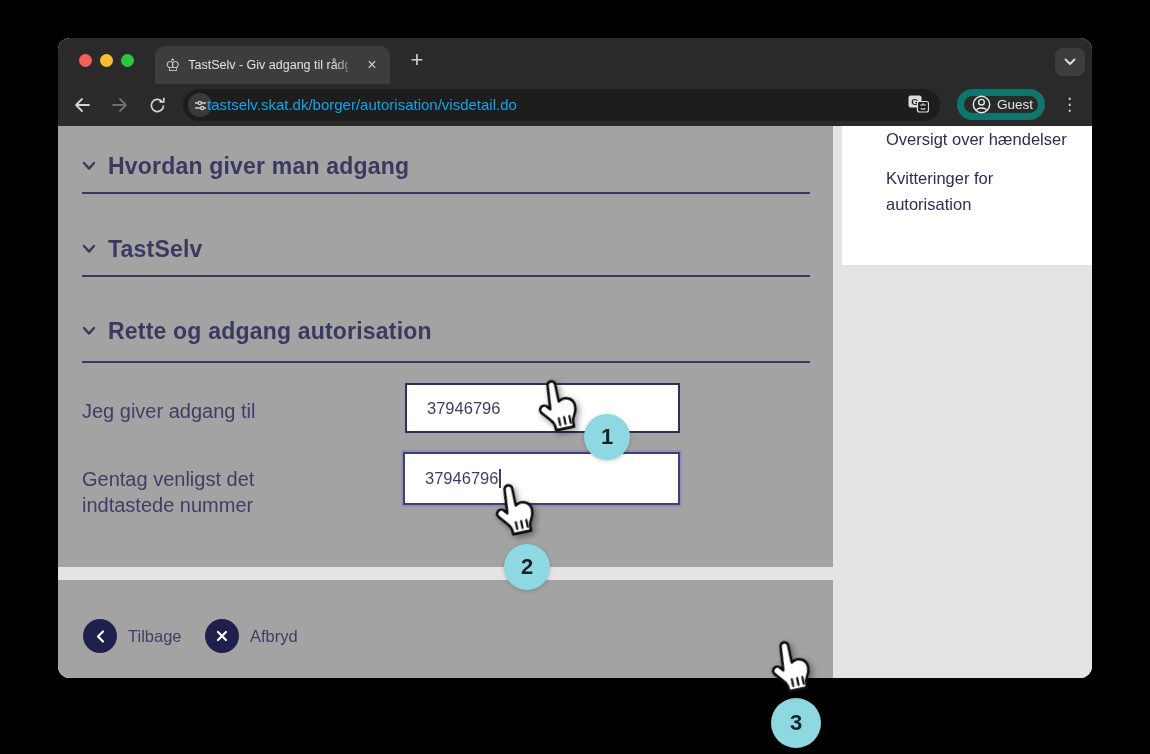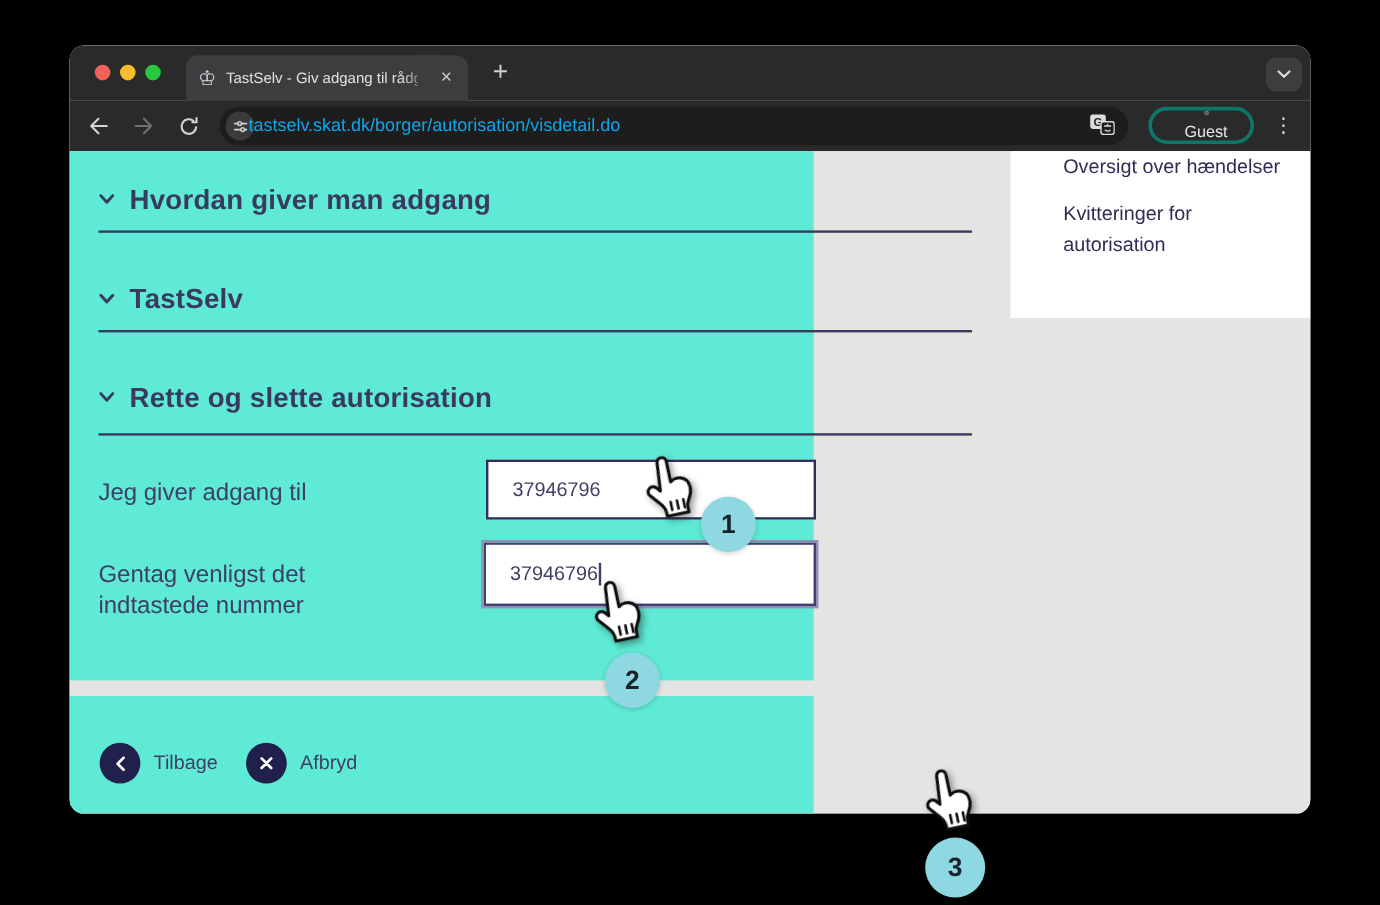--- a/index.html
+++ b/index.html
@@ -34,29 +34,29 @@
   .toolbar { position:absolute; left:0; top:46px; width:100%; height:42px; background:#2a2a2a; }
   .navbtn { position:absolute; top:0; height:42px; width:24px; display:flex; align-items:center;
             justify-content:center; }
   .urlbar { position:absolute; left:125px; top:5px; width:757px; height:32px; background:#1d1d1d;
             border-radius:16px; }
   .site-chip { position:absolute; left:5px; top:4px; width:24px; height:24px; border-radius:50%;
                background:#3a3a3a; display:flex; align-items:center; justify-content:center; }
   .url { position:absolute; left:24px; top:0; line-height:32px; font-size:15px; color:#0ea5e9;
          white-space:nowrap; }
   .translate { position:absolute; right:11px; top:6px; }
-  .guest { position:absolute; left:899px; top:5px; width:88px; height:31px; border:3px solid #0f766e;
-           border-radius:16px; display:flex; align-items:center; gap:6px; padding-left:8px;flex-direction:column; }
+  .guest { position:absolute; left:899px; top:5px; width:88px; height:31px; border:7px solid #0f766e;
+           border-radius:16px; display:flex; align-items:center; gap:6px; padding-left:8px; }
   .guest span { font-size:13.5px; color:#e6e6e6; }
   .kebab { position:absolute; left:1003px; top:4px; width:16px; height:34px; color:#d6d6d6;
            font-size:17px; text-align:center; line-height:34px; }
 
   
   .pagearea { position:absolute; left:0; top:88px; width:1034px; height:552px; background:#e5e4e2; }
-  .maincol { position:absolute; left:0; top:0; width:620px; height:552px; background:#5eead4; }
+  .maincol { position:absolute; left:0; top:0; width:775px; height:552px; background:#a3a3a3; }
   .navyline { position:absolute; left:24px; width:728px; height:2px; background:#3a3a61; }
   .secrow { position:absolute; left:24px; display:flex; align-items:center; gap:12px; height:32px; }
   .secrow h2 { font-size:23px; font-weight:700; color:#3a3a61; letter-spacing:.2px; }
   .flabel { position:absolute; left:24px; font-size:20px; color:#3e3e66; line-height:26px; }
   .inputbox { position:absolute; background:#fff; font-size:16.5px; color:#3e3e66;
               padding-left:20px; display:flex; align-items:center; }
   .inp1 { left:347px; top:257px; width:275px; height:50px; border:2px solid #2f2f5c; }
   .inp2 { left:345px; top:326px; width:277px; height:53px; border:2px solid #3f3f73;
           outline:2px solid #9191b4; }
   .caret { display:inline-block; width:0; height:19px; border-left:2px solid #3e3e66; margin-left:1px; }
@@ -174,21 +174,21 @@
             <polyline points="2,2 7,7.6 12,2" fill="none" stroke="#3a3a61" stroke-width="2.4" stroke-linecap="round" stroke-linejoin="round"></polyline>
           </svg>
           <h2>TastSelv</h2>
         </div>
         <div class="navyline" style="top:149px"></div>
 
         <div class="secrow" style="top:189px">
           <svg width="14" height="10" viewBox="0 0 14 10">
             <polyline points="2,2 7,7.6 12,2" fill="none" stroke="#3a3a61" stroke-width="2.4" stroke-linecap="round" stroke-linejoin="round"></polyline>
           </svg>
-          <h2>Rette og slette autorisation</h2>
+          <h2>Rette og adgang autorisation</h2>
         </div>
         <div class="navyline" style="top:235px"></div>
 
         <div class="flabel" style="top:272px">Jeg giver adgang til</div>
         <div class="inputbox inp1">
           <span>37946796</span>
         </div>
 
         <div class="flabel" style="top:340px; width:270px">Gentag venligst det indtastede nummer</div>
         <div class="inputbox inp2">

